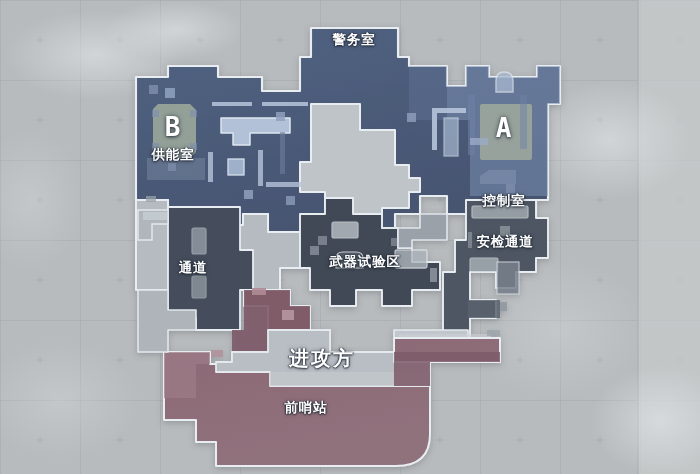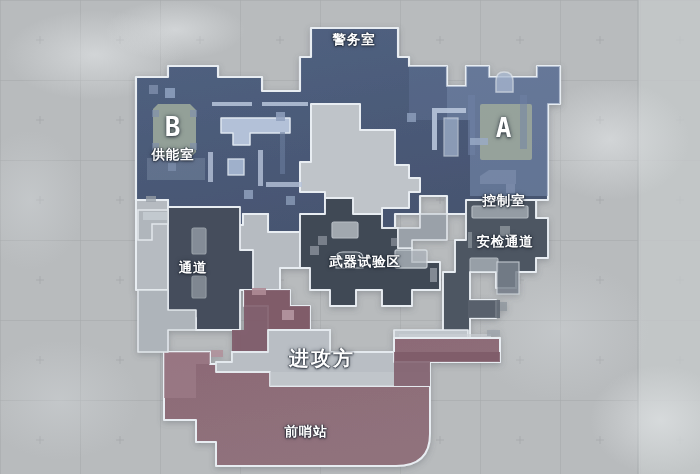--- a/index.html
+++ b/index.html
@@ -283,15 +283,15 @@
 
 
   <div class="map-label label-room" style="left:193px; top:268px;">通道</div>
 
   <div class="map-label label-room" style="left:365px; top:262px;">武器试验区</div>
 
   <div class="map-label label-room" style="left:505px; top:242px;">安检通道</div>
 
   <div class="map-label label-team" style="left:322px; top:358px;">进攻方</div>
 
-  <div class="map-label label-room" style="left:306px; top:432px;">前哨站</div>
+  <div class="map-label label-room" style="left:306px; top:408px;">前哨站</div>
 
 </div>
 
 </body></html>

